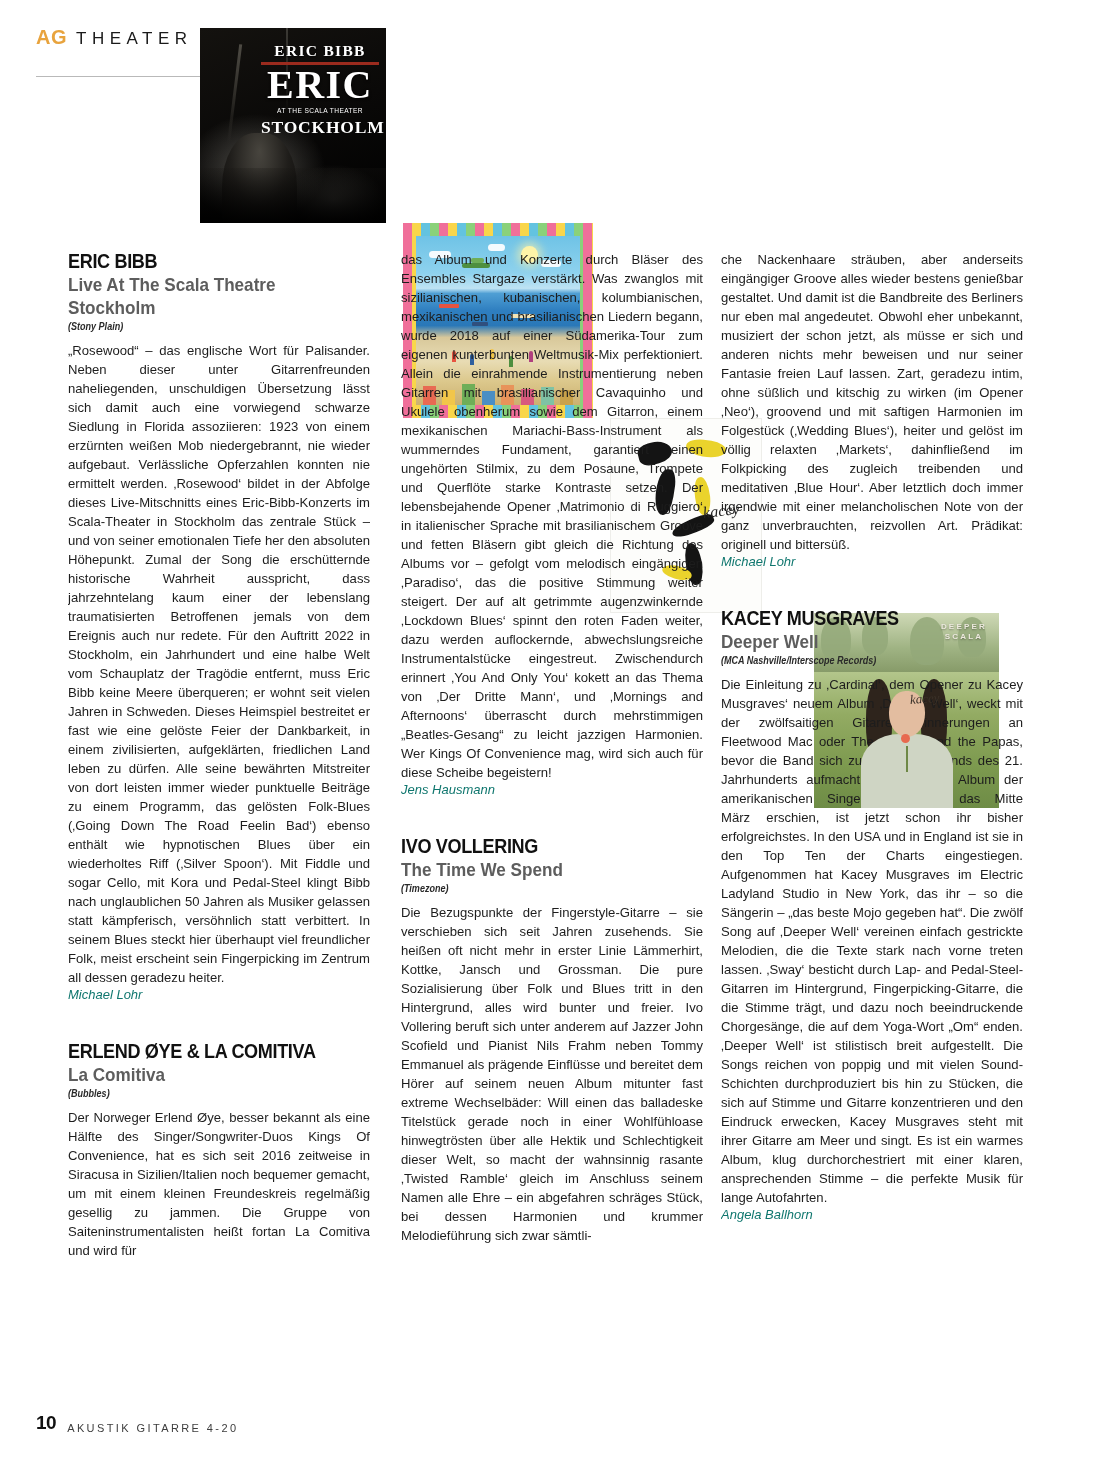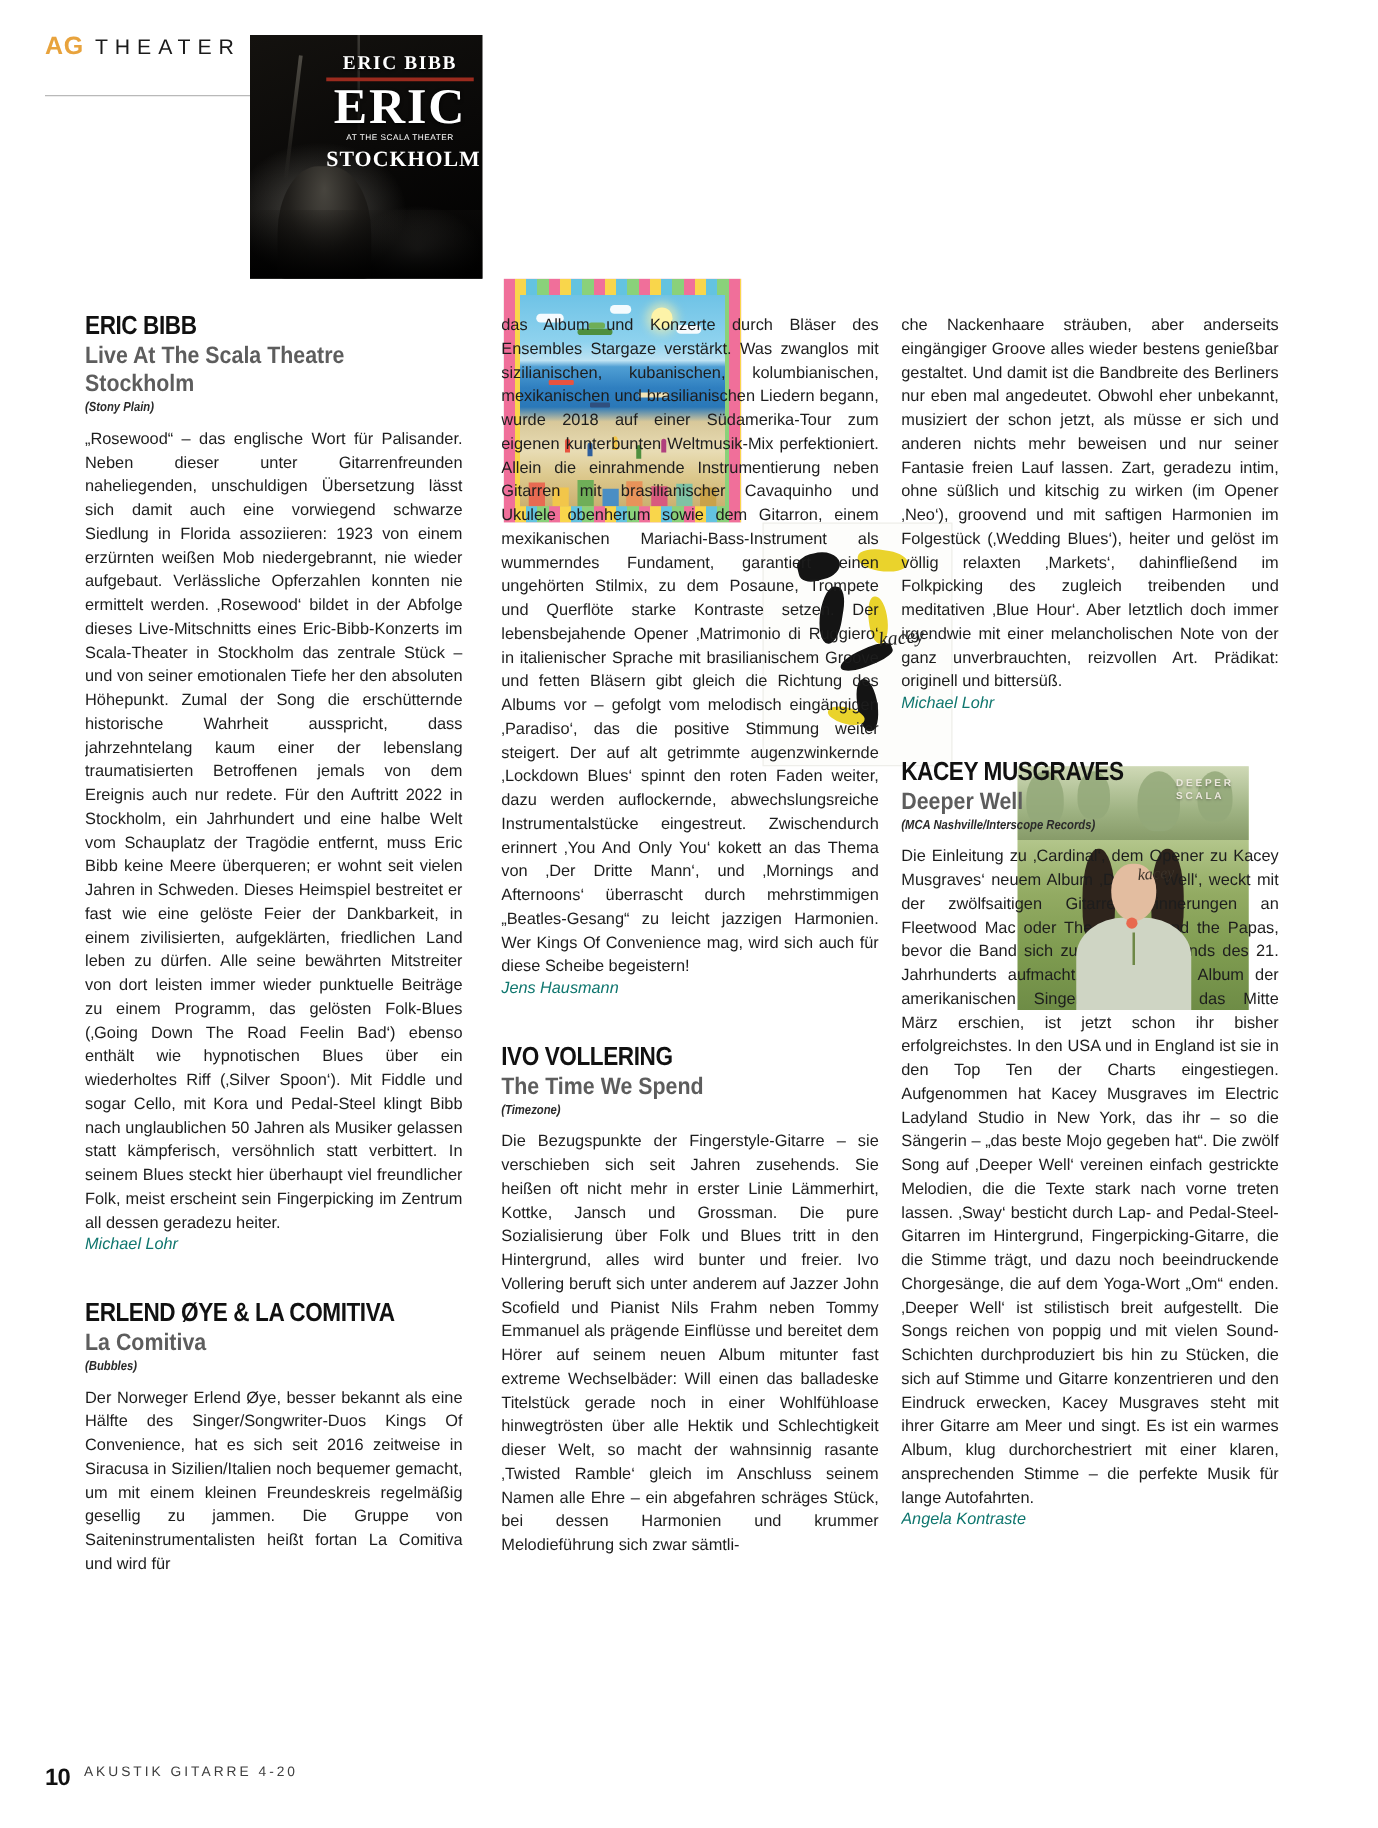--- a/index.html
+++ b/index.html
@@ -274,21 +274,21 @@
   .c4 .stem {
     position: absolute;
     left: 49.5%; top: 68%;
     width: 2px; height: 26px;
     background: #6e8846;
     z-index: 3;
   }
   .c4-title {
     position: absolute;
     right: 12px; top: 9px;
-    text-align: left;
+    text-align: center;
     color: #ece8dd;
     font-family: "Liberation Sans", sans-serif;
     font-size: 8px;
     font-weight: bold;
     letter-spacing: 2.2px;
     line-height: 1.25;
     z-index: 4;
     text-shadow: 0 1px 2px rgba(0,0,0,.35);
   }
   .c4-sig {
@@ -372,21 +372,21 @@
     margin: 0 0 0 0;
   }
   .gap-lg { height: 38px; }
 
   
   .footer {
     position: absolute;
     left: 36px;
     bottom: 28px;
     display: flex;
-    align-items: flex-start;
+    align-items: flex-end;
   }
   .footer-page {
     font-size: 19px;
     font-weight: bold;
     color: #111;
     letter-spacing: -0.5px;
   }
   .footer-pub {
     font-size: 11px;
     letter-spacing: 2.4px;
@@ -529,21 +529,21 @@
         <div class="byline">Michael Lohr</div>
       </div>
 
       <div class="gap-lg"></div>
 
       <div>
         <h2 class="art-title">KACEY MUSGRAVES</h2>
         <div class="art-album">Deeper Well</div>
         <div class="art-label">(MCA Nashville/Interscope Records)</div>
         <p class="body-text">Die Einleitung zu ‚Cardinal‘, dem Opener zu Kacey Musgraves‘ neuem Album ‚Deeper Well‘, weckt mit der zwölfsaitigen Gitarre Erinnerungen an Fleetwood Mac oder The Mamas and the Papas, bevor die Band sich zu poppigen Sounds des 21. Jahrhunderts aufmacht. Das sechste Album der amerikanischen Singer/Songwriterin, das Mitte März erschien, ist jetzt schon ihr bisher erfolgreichstes. In den USA und in England ist sie in den Top Ten der Charts eingestiegen. Aufgenommen hat Kacey Musgraves im Electric Ladyland Studio in New York, das ihr – so die Sängerin – „das beste Mojo gegeben hat“. Die zwölf Song auf ‚Deeper Well‘ vereinen einfach gestrickte Melodien, die die Texte stark nach vorne treten lassen. ‚Sway‘ besticht durch Lap- and Pedal-Steel-Gitarren im Hintergrund, Fingerpicking-Gitarre, die die Stimme trägt, und dazu noch beeindruckende Chorgesänge, die auf dem Yoga-Wort „Om“ enden. ‚Deeper Well‘ ist stilistisch breit aufgestellt. Die Songs reichen von poppig und mit vielen Sound-Schichten durchproduziert bis hin zu Stücken, die sich auf Stimme und Gitarre konzentrieren und den Eindruck erwecken, Kacey Musgraves steht mit ihrer Gitarre am Meer und singt. Es ist ein warmes Album, klug durchorchestriert mit einer klaren, ansprechenden Stimme – die perfekte Musik für lange Autofahrten.</p>
-        <div class="byline">Angela Kontraste</div>
+        <div class="byline">Angela Ballhorn</div>
       </div>
 
     </div>
 
   </div>
 
   <div class="footer">
     <span class="footer-page">10</span>
     <span class="footer-pub">AKUSTIK GITARRE 4-20</span>
   </div>

